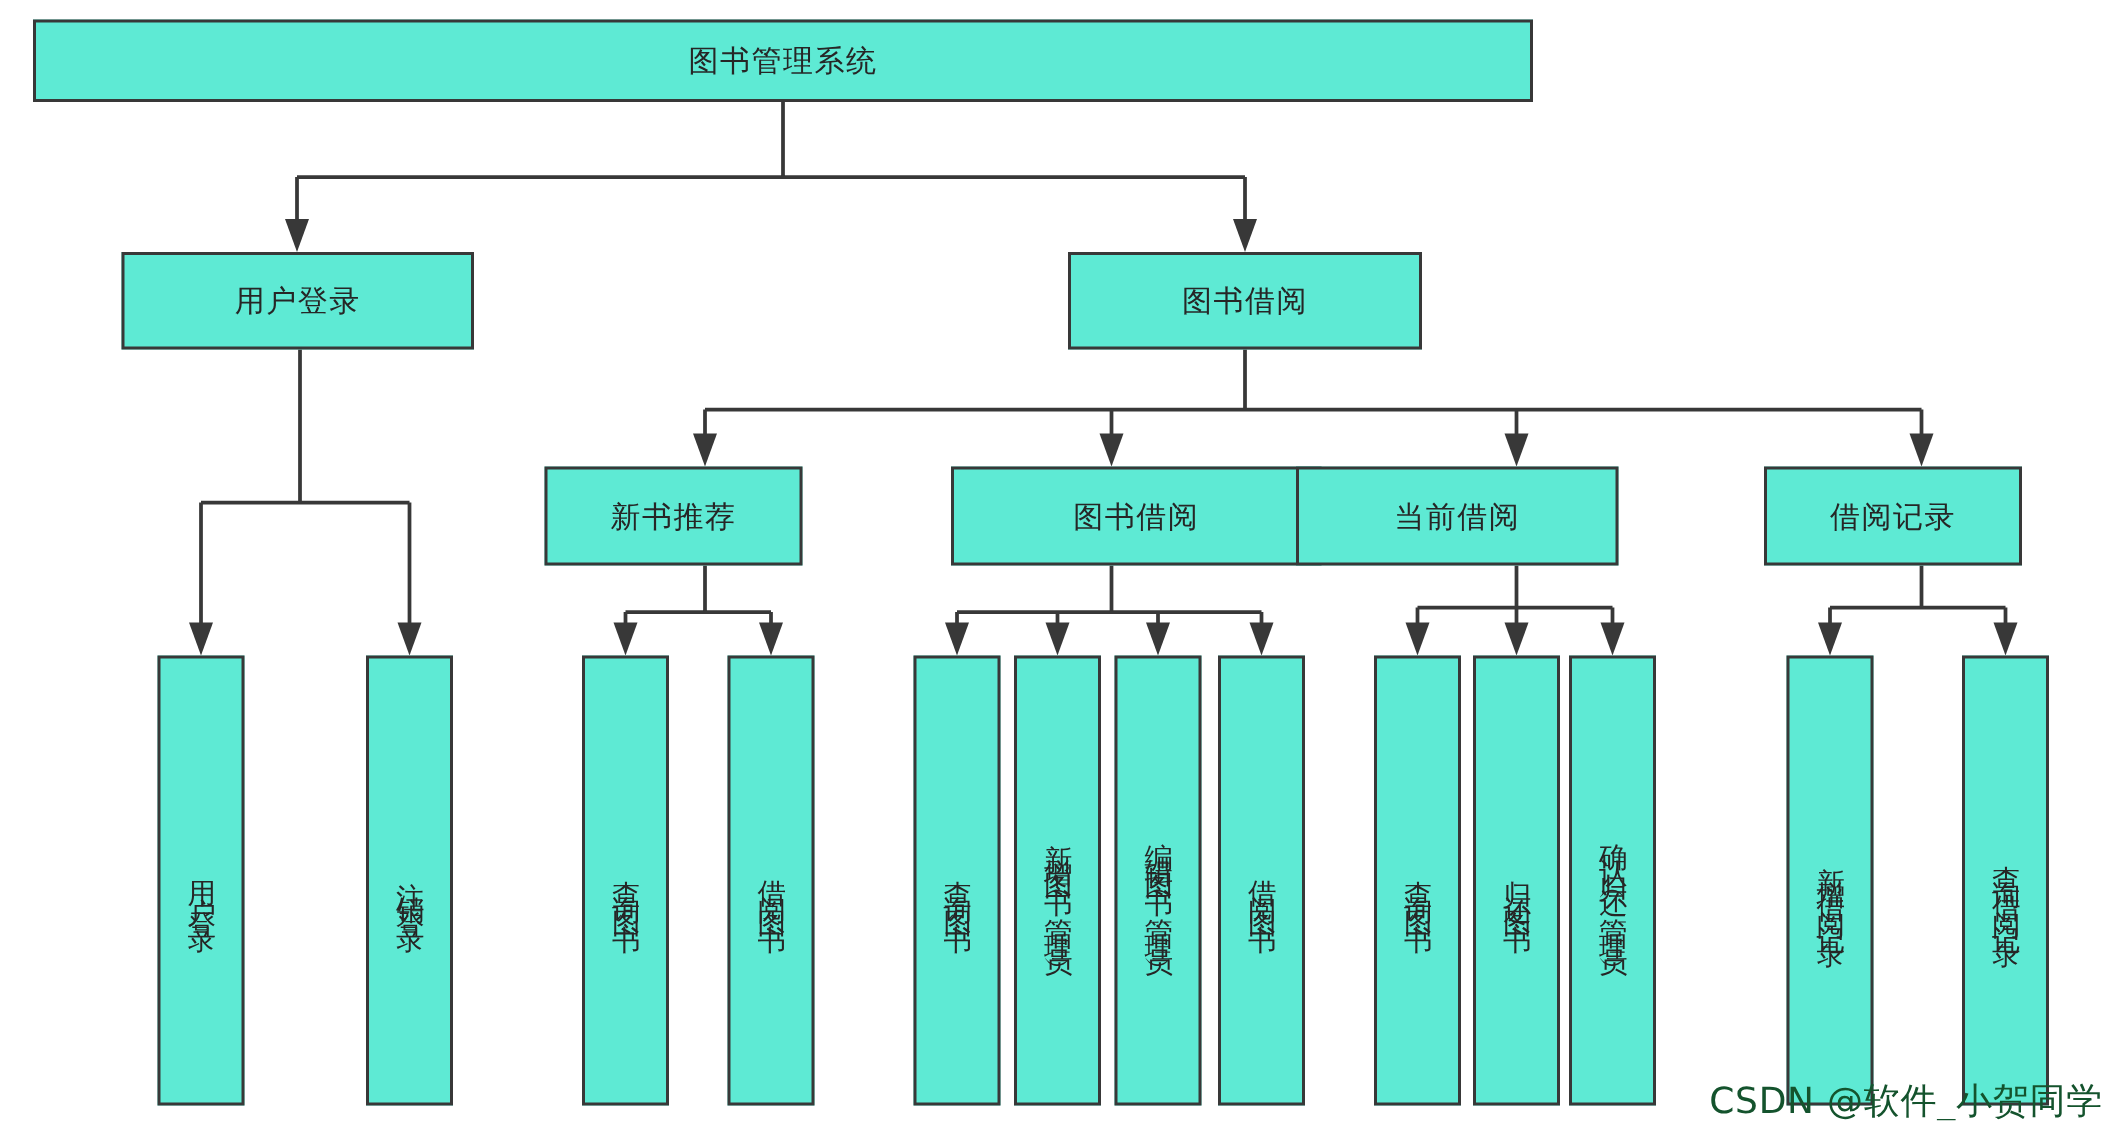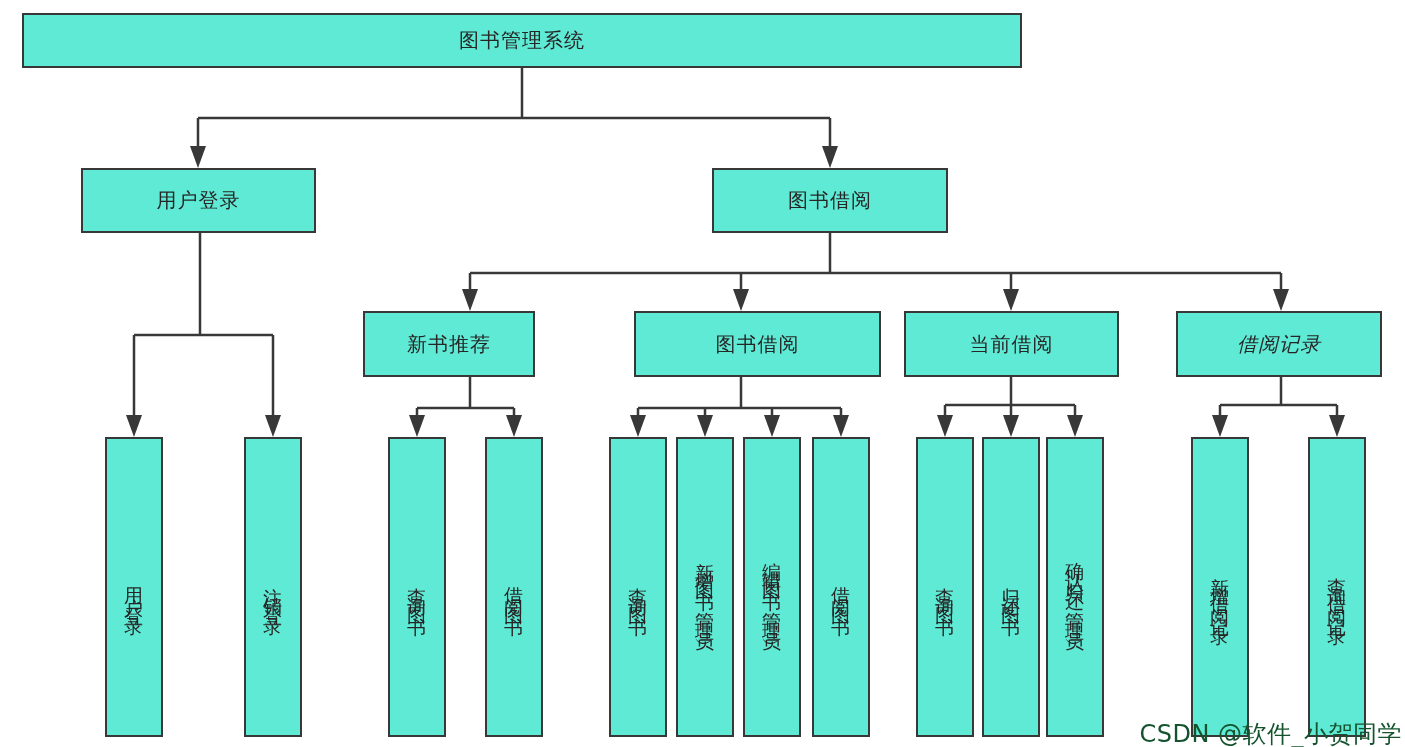--- a/index.html
+++ b/index.html
@@ -61,22 +61,22 @@
     z-index: 10;
     white-space: nowrap;
     pointer-events: none;
   }
   
   #n-root  { left: 22px;  top: 13px;  width: 1000px; height: 55px; }
   #n-l2a   { left: 81px;  top: 168px; width: 235px;  height: 65px; }
   #n-l2b   { left: 712px; top: 168px; width: 236px;  height: 65px; }
   #n-l3a   { left: 363px;  top: 311px; width: 172px; height: 66px; }
   #n-l3b   { left: 634px;  top: 311px; width: 247px; height: 66px; justify-content: center; }
-  #n-l3c   { left: 904px;  top: 311px; width: 215px; height: 66px; }
-  #n-l3d   { left: 1176px; top: 311px; width: 206px; height: 66px; font-style: italic; }
+  #n-l3c   { left: 864px;  top: 311px; width: 215px; height: 66px; }
+  #n-l3d   { left: 1176px; top: 311px; width: 172px; height: 66px; }
   #n-g1a { left: 105px;  }
   #n-g1b { left: 244px;  }
   #n-g2a { left: 388px;  }
   #n-g2b { left: 485px;  }
   #n-g3a { left: 609px;  }
   #n-g3b { left: 676px;  }
   #n-g3c { left: 743px;  }
   #n-g3d { left: 812px;  }
   #n-g4a { left: 916px;  }
   #n-g4b { left: 982px;  }

